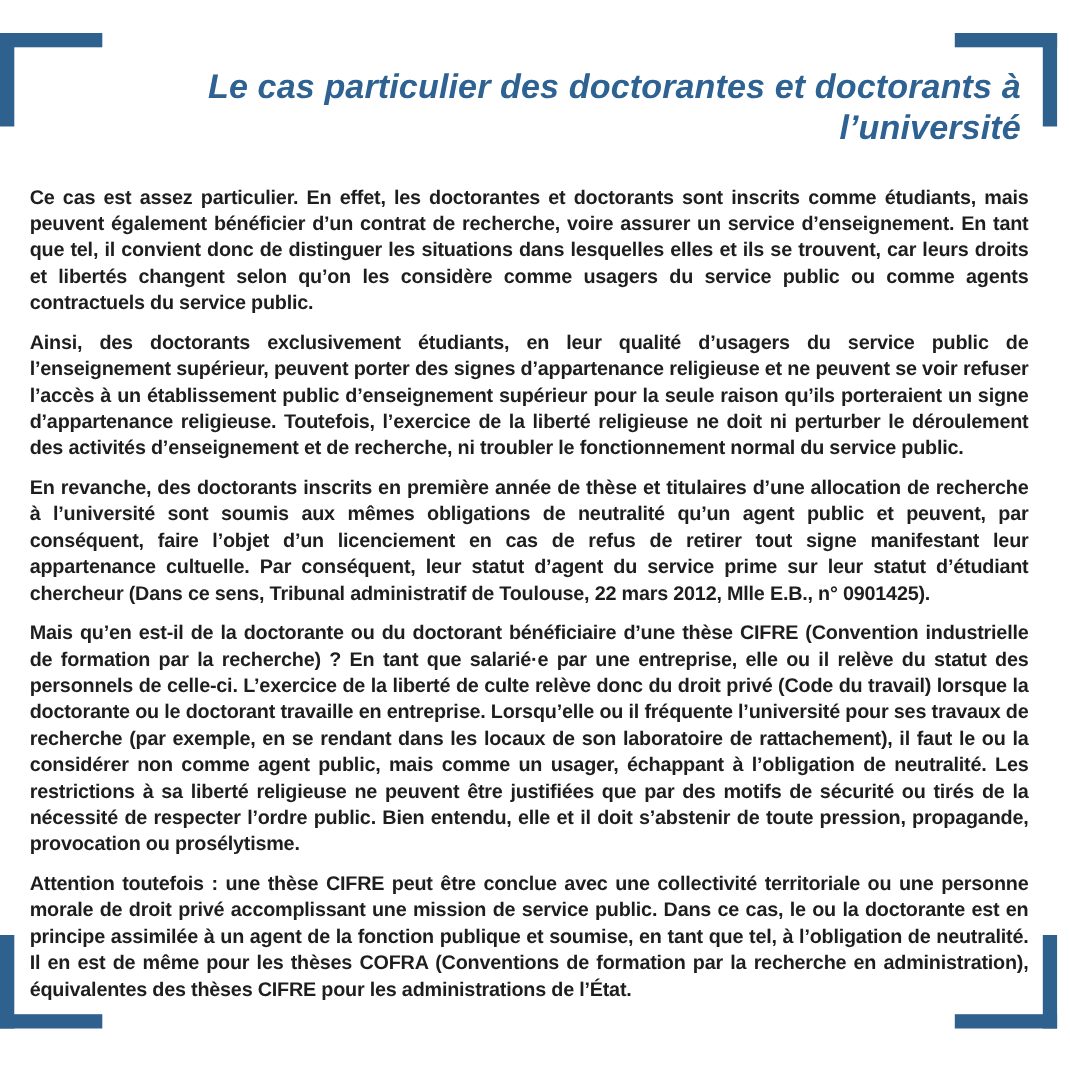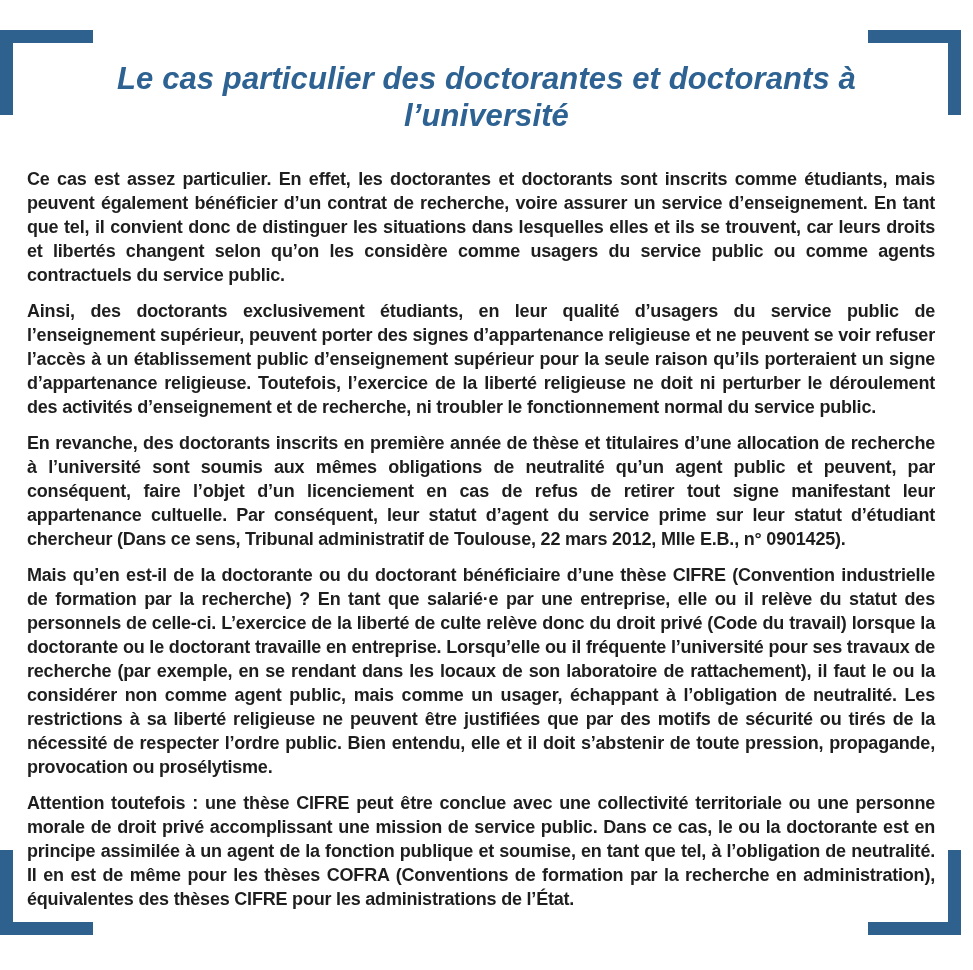--- a/index.html
+++ b/index.html
@@ -18,21 +18,21 @@
     overflow:hidden;
     box-sizing:border-box;
   }
   .bracket{position:absolute;width:80px;height:72px;}
   .bracket.tl{top:30px;left:0;border-top:13px solid var(--bracket-color);border-left:13px solid var(--bracket-color);}
   .bracket.tr{top:30px;right:12px;border-top:13px solid var(--bracket-color);border-right:13px solid var(--bracket-color);}
   .bracket.bl{bottom:35px;left:0;border-bottom:13px solid var(--bracket-color);border-left:13px solid var(--bracket-color);}
   .bracket.br{bottom:35px;right:12px;border-bottom:13px solid var(--bracket-color);border-right:13px solid var(--bracket-color);}
   h1{
     margin:60px 45px 0;
-    text-align:center;
+    text-align:right;
     font-family:"Liberation Sans",sans-serif;
     font-style:italic;
     font-weight:bold;
     font-size:31px;
     line-height:1.2;
     color:var(--title-color);
     letter-spacing:0.1px;
   }
   main{
     margin:33px 26px 0 27px;

